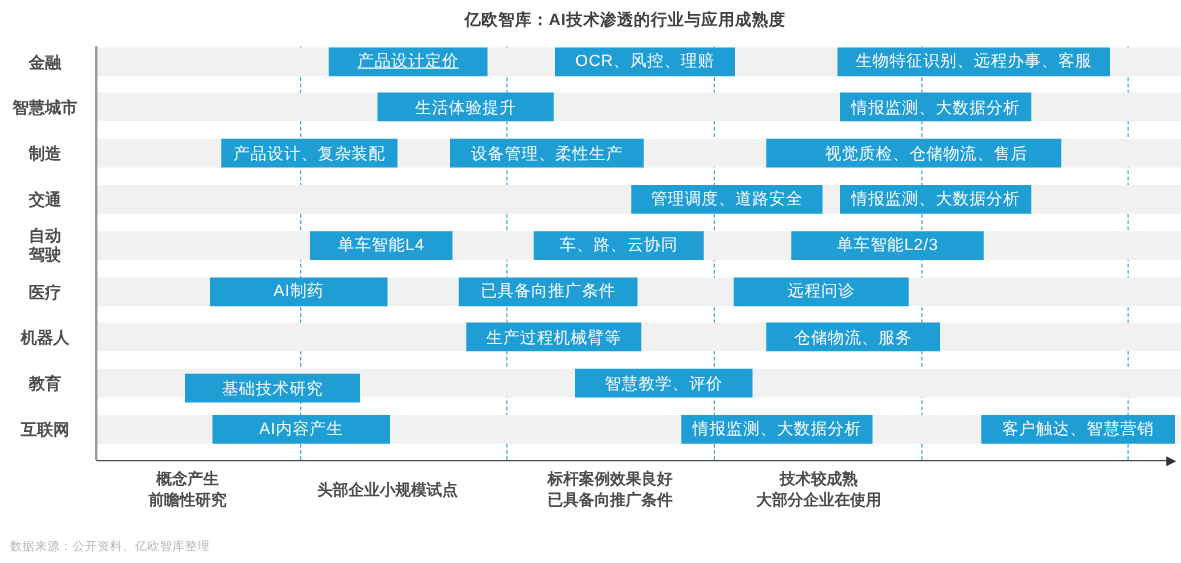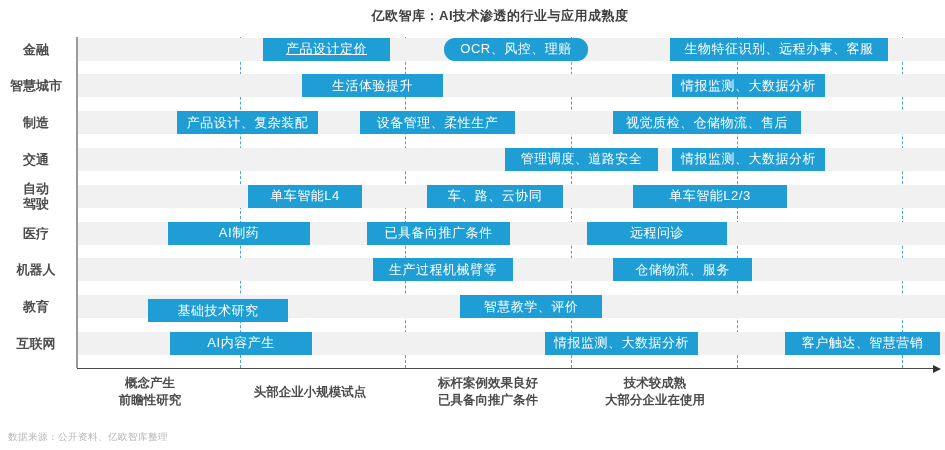--- a/index.html
+++ b/index.html
@@ -47,31 +47,31 @@
   <div id="chart-area">
 
   <div class="stage-divider" style="left: 239.5px; border-left-color: rgb(74, 163, 216);"></div>
       <div class="stage-divider" style="left: 404.5px; border-left-color: rgb(74, 163, 216);"></div>
       <div class="stage-divider" style="left: 570.5px; border-left-color: rgb(74, 163, 216);"></div>
       <div class="stage-divider" style="left: 736.5px; border-left-color: rgb(74, 163, 216);"></div>
       <div class="stage-divider" style="left: 901.5px; border-left-color: rgb(74, 163, 216);"></div>
       <div class="row-band" style="top: 37.5px; background: rgb(241, 241, 241);"></div>
       <div class="row-label" style="top: 37.5px; color: rgb(77, 77, 77);">金融</div>
       <div class="app-bar" style="top: 37.5px; left: 263px; width: 127px; background: rgb(31, 158, 214); color: rgb(255, 255, 255); text-decoration: underline;">产品设计定价</div>
-      <div class="app-bar" style="top: 37.5px; left: 444px; width: 144px; background: rgb(31, 158, 214); color: rgb(255, 255, 255); border-radius: 11px;">OCR、风控、理赔</div>
+      <div class="app-bar" style="top: 37.5px; left: 444px; width: 144px; background: rgb(31, 158, 214); color: rgb(255, 255, 255);">OCR、风控、理赔</div>
       <div class="app-bar" style="top: 37.5px; left: 670px; width: 218px; background: rgb(31, 158, 214); color: rgb(255, 255, 255);">生物特征识别、远程办事、客服</div>
       <div class="row-band" style="top: 74.3px; background: rgb(241, 241, 241);"></div>
       <div class="row-label" style="top: 74.3px; color: rgb(77, 77, 77);">智慧城市</div>
       <div class="app-bar" style="top: 74.3px; left: 302px; width: 141px; background: rgb(31, 158, 214); color: rgb(255, 255, 255);">生活体验提升</div>
       <div class="app-bar" style="top: 74.3px; left: 672px; width: 153px; background: rgb(31, 158, 214); color: rgb(255, 255, 255);">情报监测、大数据分析</div>
       <div class="row-band" style="top: 111.1px; background: rgb(241, 241, 241);"></div>
       <div class="row-label" style="top: 111.1px; color: rgb(77, 77, 77);">制造</div>
       <div class="app-bar" style="top: 111.1px; left: 177px; width: 141px; background: rgb(31, 158, 214); color: rgb(255, 255, 255);">产品设计、复杂装配</div>
       <div class="app-bar" style="top: 111.1px; left: 360px; width: 155px; background: rgb(31, 158, 214); color: rgb(255, 255, 255);">设备管理、柔性生产</div>
-      <div class="app-bar" style="top: 111.1px; left: 613px; width: 188px; background: rgb(31, 158, 214); color: rgb(255, 255, 255);">视觉质检、仓储物流、售后</div>
+      <div class="app-bar" style="top: 111.1px; left: 613px; width: 216px; background: rgb(31, 158, 214); color: rgb(255, 255, 255); padding-left: 20px;">视觉质检、仓储物流、售后</div>
       <div class="row-band" style="top: 147.9px; background: rgb(241, 241, 241);"></div>
       <div class="row-label" style="top: 147.9px; color: rgb(77, 77, 77);">交通</div>
       <div class="app-bar" style="top: 147.9px; left: 505px; width: 153px; background: rgb(31, 158, 214); color: rgb(255, 255, 255);">管理调度、道路安全</div>
       <div class="app-bar" style="top: 147.9px; left: 672px; width: 153px; background: rgb(31, 158, 214); color: rgb(255, 255, 255);">情报监测、大数据分析</div>
       <div class="row-band" style="top: 184.7px; background: rgb(241, 241, 241);"></div>
       <div class="row-label" style="top: 184.7px; color: rgb(77, 77, 77);">自动
 驾驶</div>
       <div class="app-bar" style="top: 184.7px; left: 248px; width: 114px; background: rgb(31, 158, 214); color: rgb(255, 255, 255);">单车智能L4</div>
       <div class="app-bar" style="top: 184.7px; left: 427px; width: 136px; background: rgb(31, 158, 214); color: rgb(255, 255, 255);">车、路、云协同</div>
       <div class="app-bar" style="top: 184.7px; left: 633px; width: 154px; background: rgb(31, 158, 214); color: rgb(255, 255, 255);">单车智能L2/3</div>

